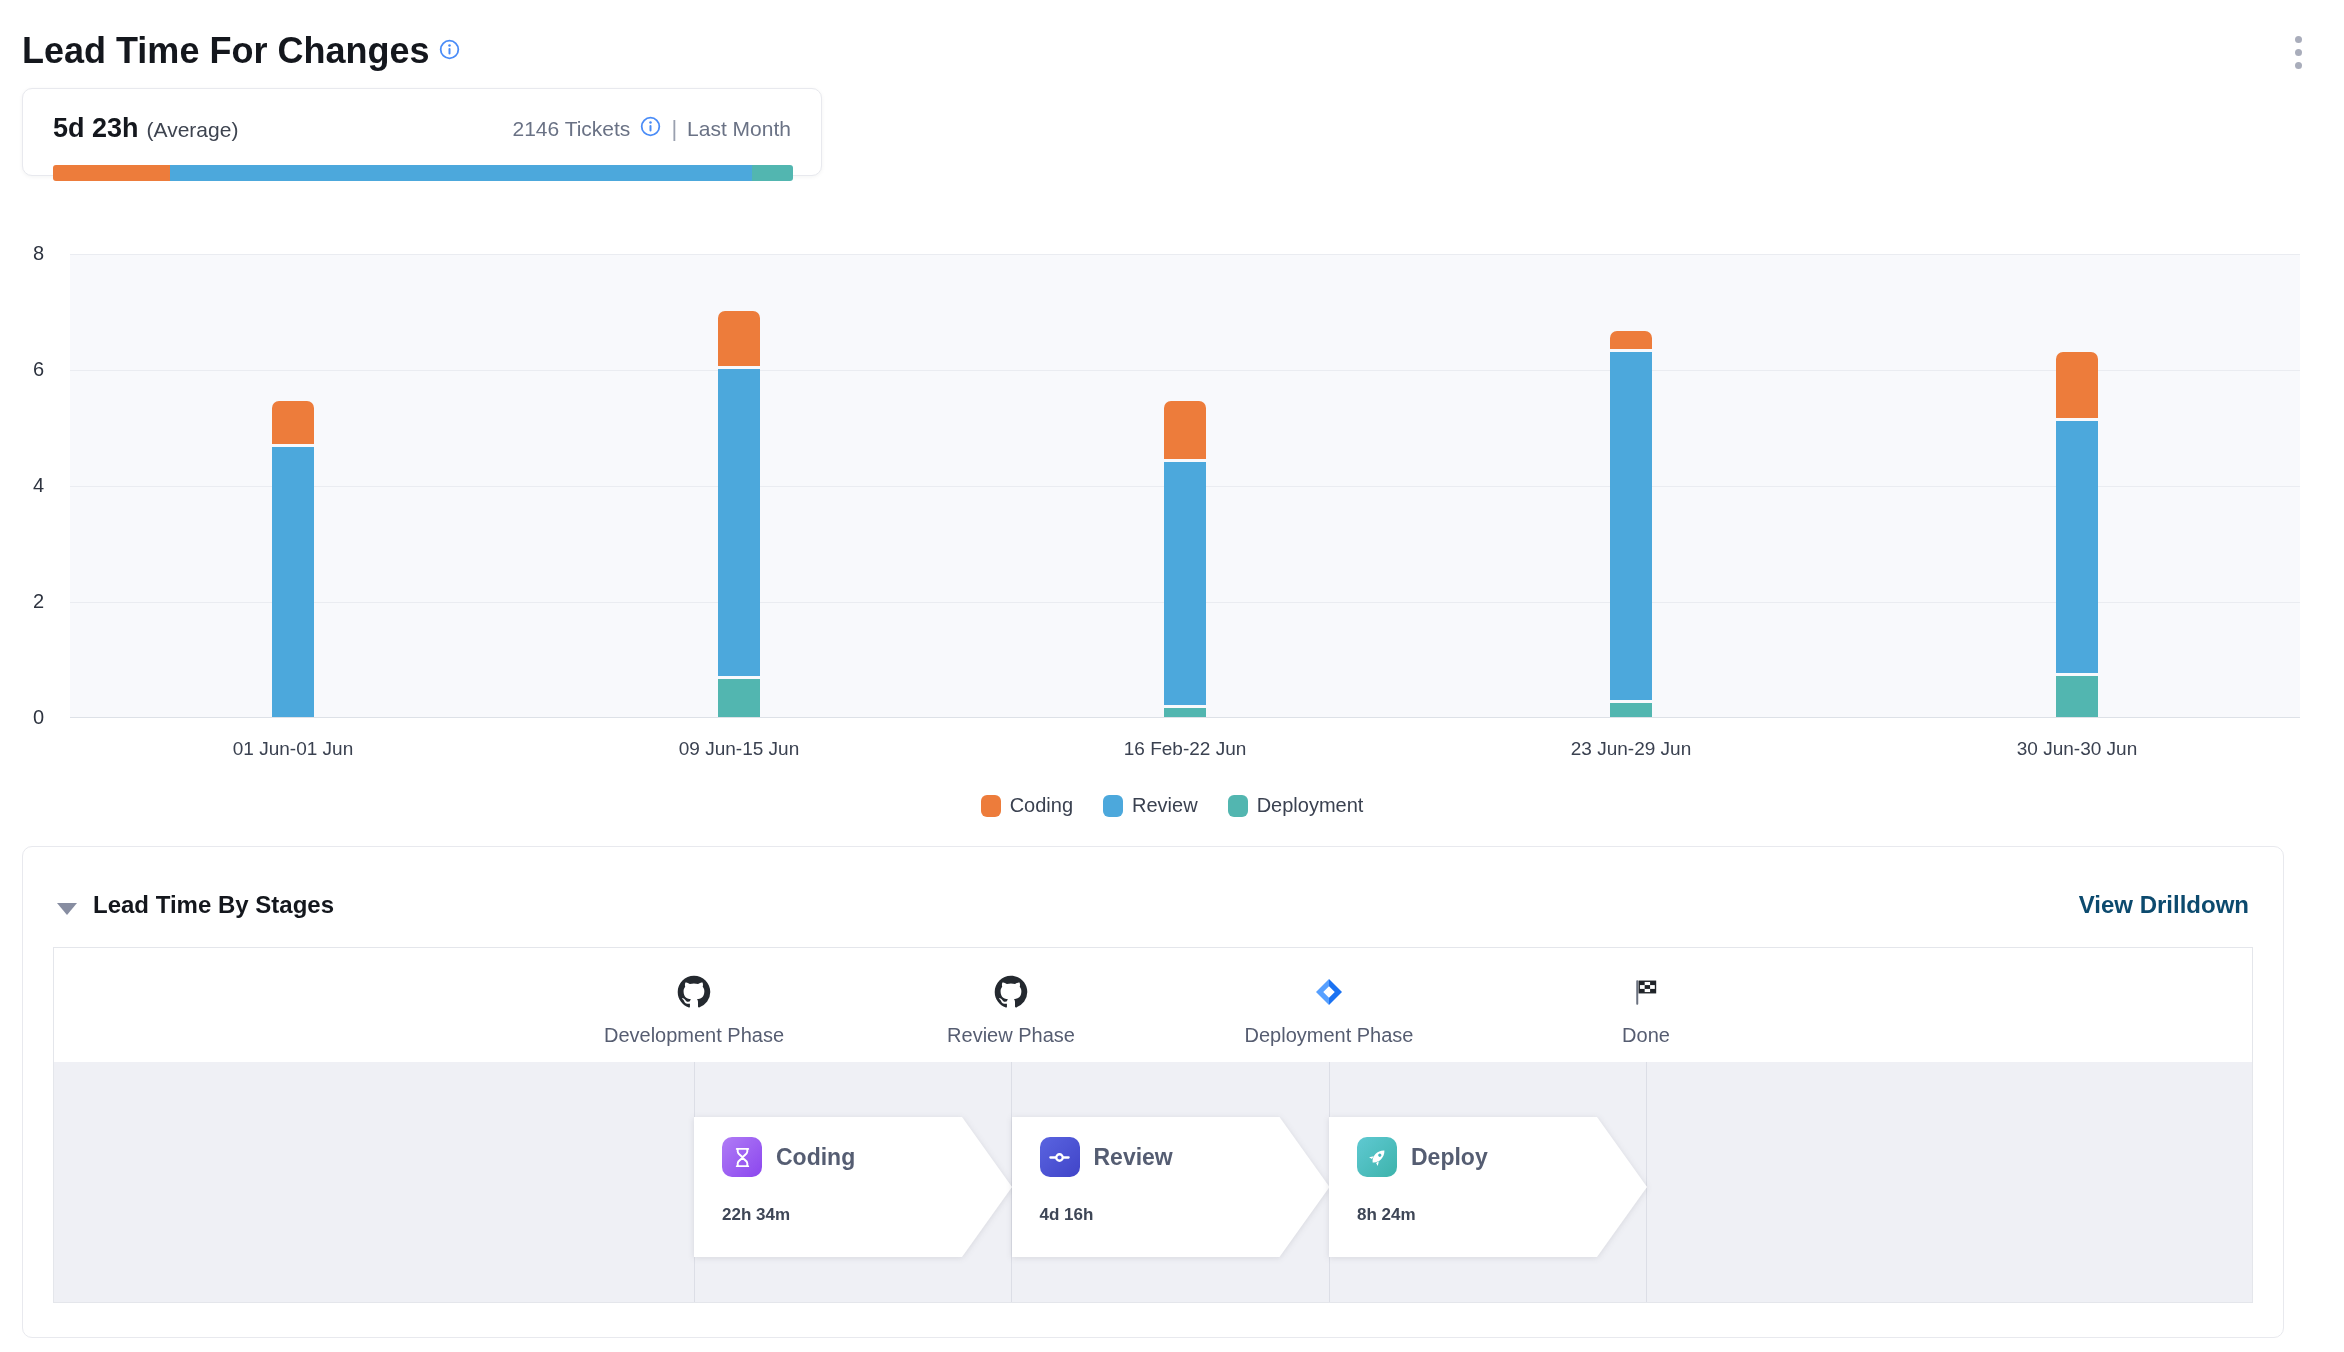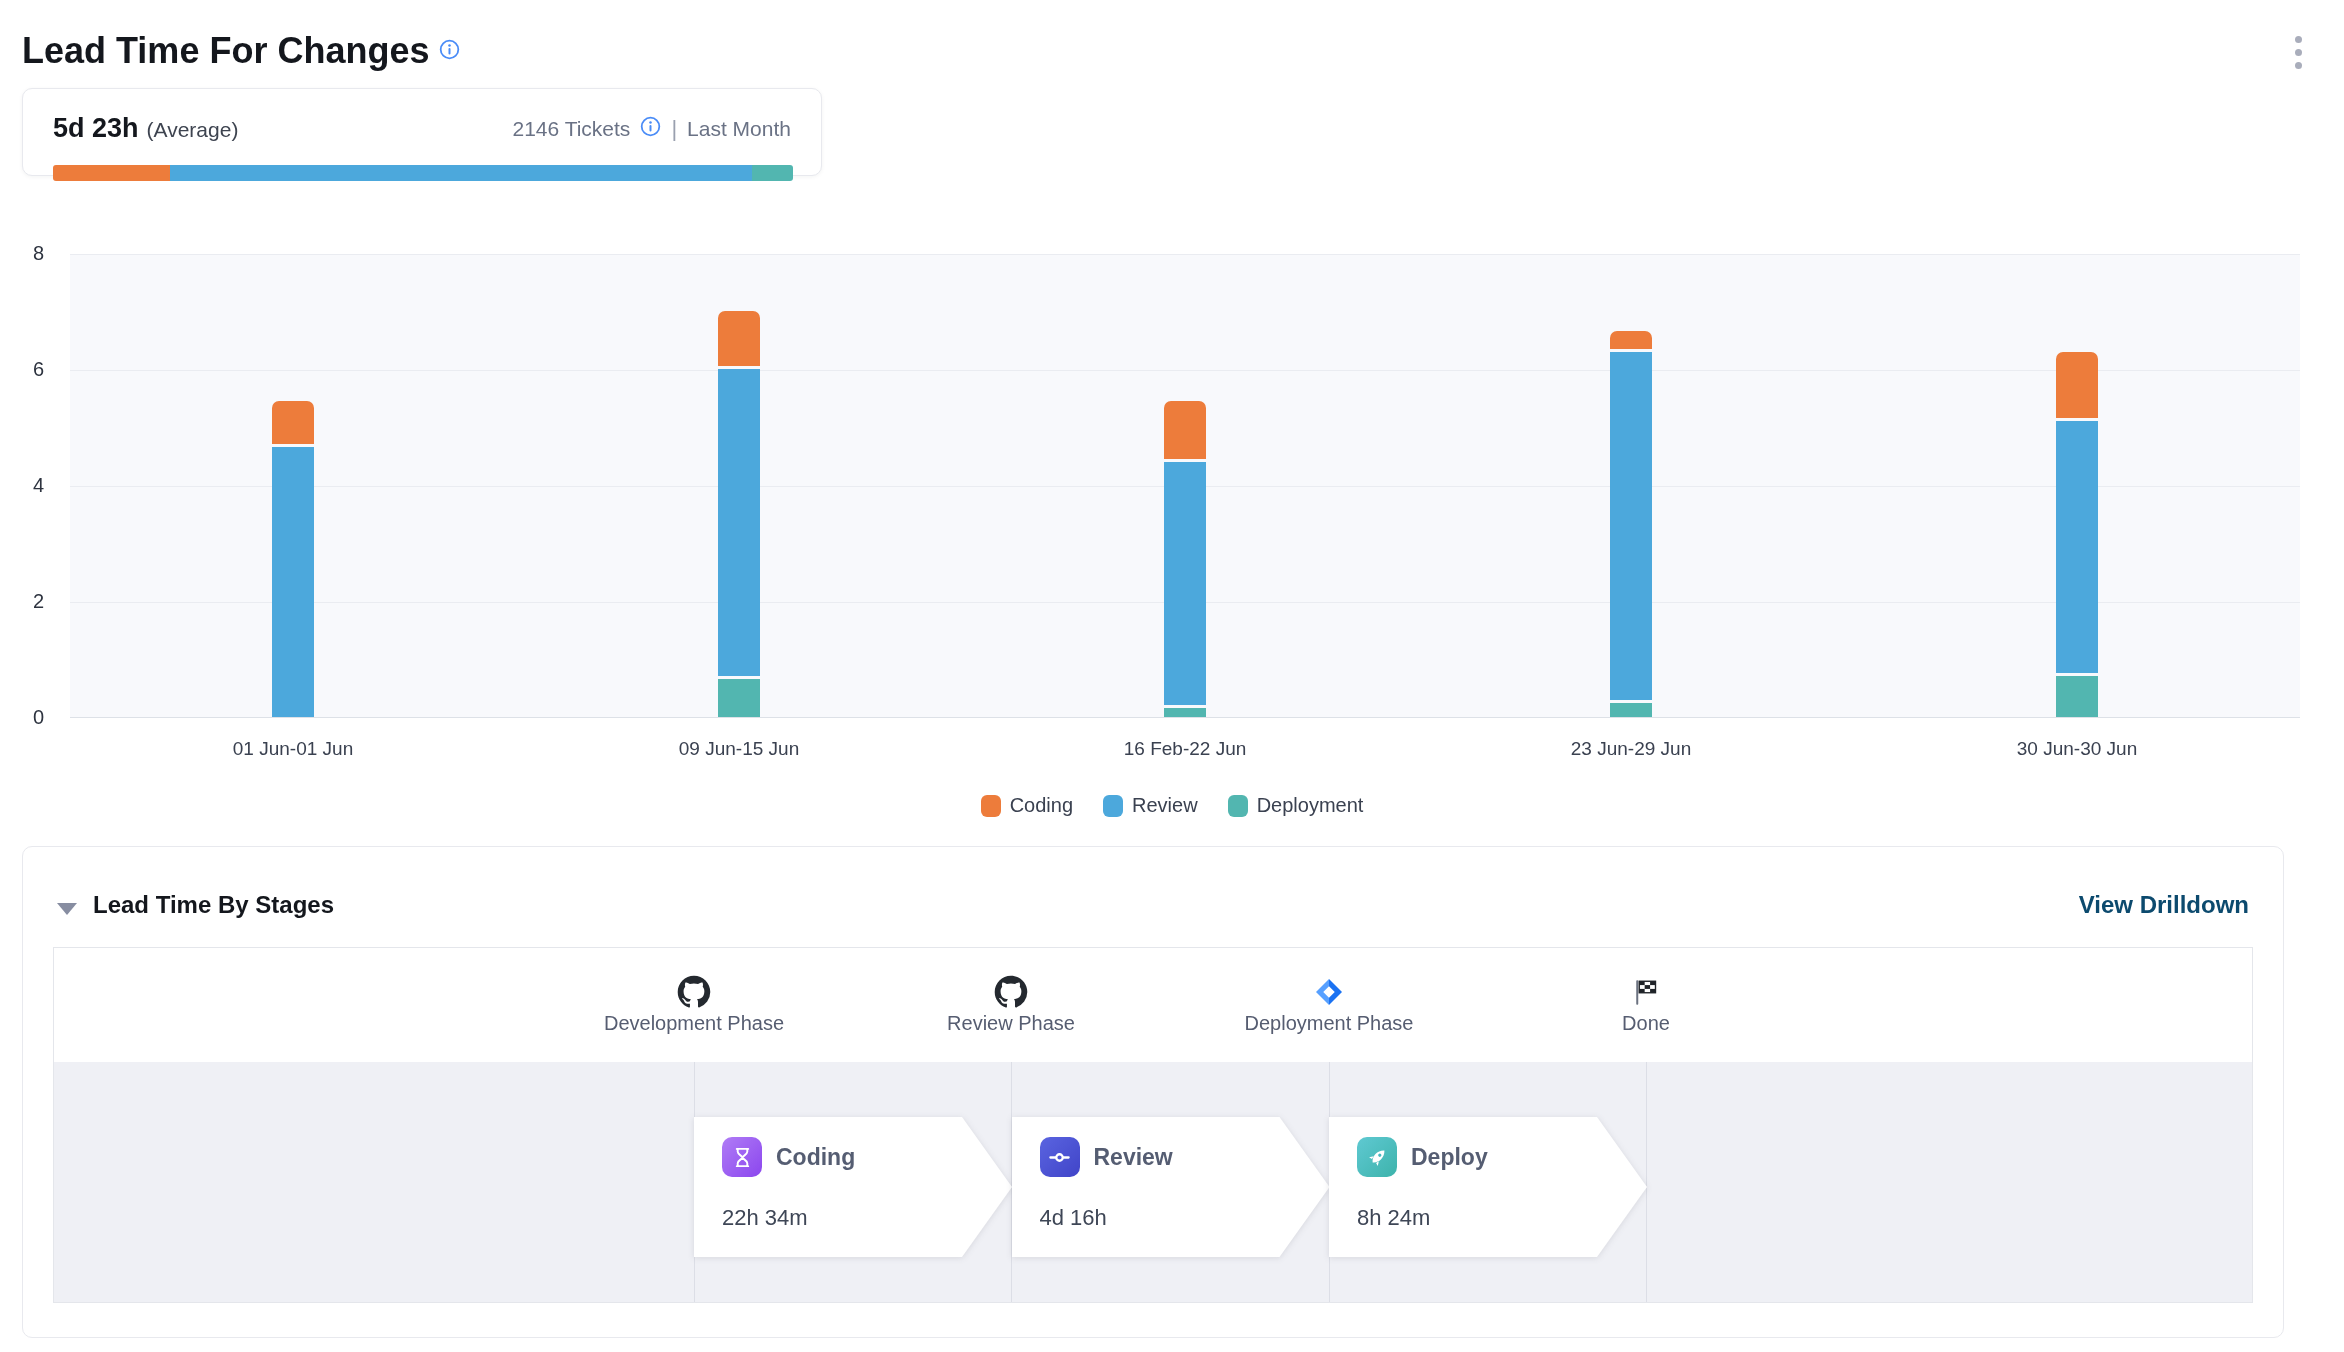--- a/index.html
+++ b/index.html
@@ -44,31 +44,31 @@
                   border:1px solid #E8E9EE; border-radius:10px; }
   .caret { position:absolute; left:34px; top:56px; width:0; height:0;
            border-left:10px solid transparent; border-right:10px solid transparent; border-top:12px solid #878DA1; cursor:pointer; }
   .stages-title { position:absolute; left:70px; top:44px; font-size:24px; font-weight:700; color:#14171D; }
   .drilldown { position:absolute; right:34px; top:44px; font-size:24px; font-weight:700; color:#0c4a6e; cursor:pointer; text-decoration:none; }
 
   .stages-table { position:absolute; left:30px; top:100px; width:2200px; height:356px; border:1px solid #E4E6EB; }
   .phase-header { position:absolute; left:0; top:0; width:100%; height:114px; background:#fff; }
   .phase-item { position:absolute; width:300px; text-align:center; }
   .phase-icon { height:40px; display:flex; align-items:center; justify-content:center; }
-  .phase-label { font-size:20px; color:#565D71; }
+  .phase-label { margin-top:12px; font-size:20px; color:#565D71; }
   .stages-body { position:absolute; left:0; top:114px; width:100%; height:240px; background:#EFF0F5; }
   .body-sep { position:absolute; top:0; bottom:0; width:1px; background:#DCDEE6; }
 
   .card-wrap { position:absolute; top:55px; height:140px; filter:drop-shadow(0 1px 3px rgba(40,45,60,.12)); }
   .stage-card { position:relative; width:100%; height:100%; background:#fff;
                 clip-path:polygon(0 0, calc(100% - 50px) 0, 100% 50%, calc(100% - 50px) 100%, 0 100%); cursor:pointer; }
   .stage-head { position:absolute; left:28px; top:20px; display:flex; align-items:center; }
   .stage-icon { width:40px; height:40px; border-radius:10px; display:flex; align-items:center; justify-content:center; }
   .stage-name { margin-left:14px; font-size:23px; font-weight:700; color:#555D72; }
-  .stage-duration { position:absolute; left:28px; top:88px; font-size:22px; font-weight:400; color:#3E4656; }
+  .stage-duration { position:absolute; left:28px; top:88px; font-size:17px; font-weight:700; color:#3E4656; }
 </style>
 </head>
 <body>
 
 <div class="page">
 
   <div class="title-row">
     <span class="page-title">Lead Time For Changes</span>
     <span class="info-slot"><svg viewBox="0 0 20 20" width="21" height="21">
           <circle cx="10" cy="10" r="8.4" fill="none" stroke="#4A8CF7" stroke-width="1.7"></circle>

